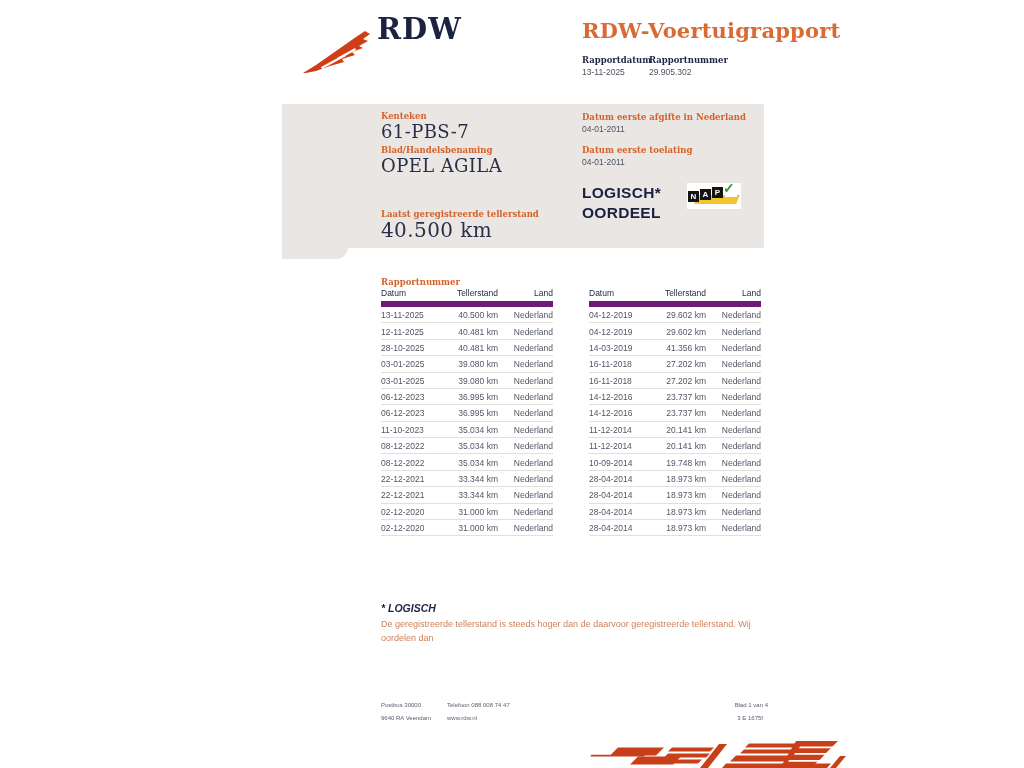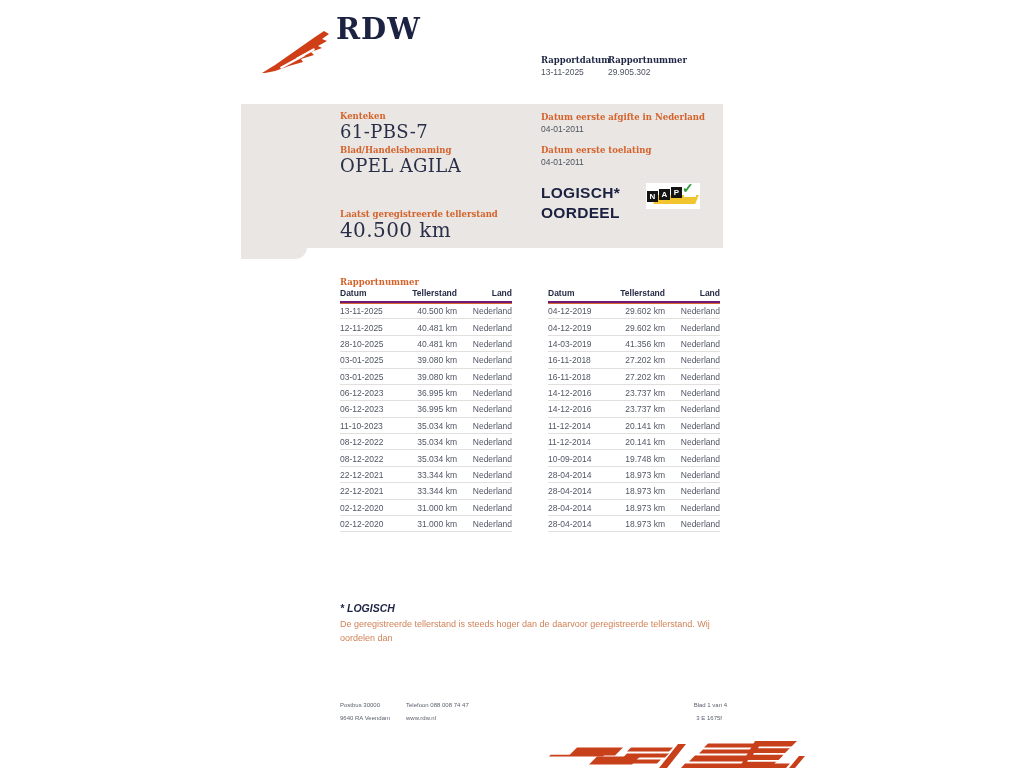--- a/index.html
+++ b/index.html
@@ -1,19 +1,19 @@
 <!DOCTYPE html>
 <html><head>
 <meta charset="utf-8">
 <style>
   * { margin:0; padding:0; box-sizing:border-box; }
   html,body { background:#ffffff; }
   .page {
     position:relative; width:828px; height:768px; background:#ffffff;
-    overflow:hidden; font-family:"Liberation Sans", sans-serif;
+    overflow:hidden; font-family:"Liberation Sans", sans-serif;margin-left:41px;
   }
   .abs { position:absolute; }
 
   
   .rdw-logotype {
     left:336px; top:12px;
     font-family:"DejaVu Serif", serif; font-weight:600;
     font-size:29px; color:#1c2342; letter-spacing:1px;
   }
   .report-title {
@@ -50,22 +50,22 @@
   .nap-sq { position:absolute; width:11px; height:11px; background:#141414; color:#ffffff;
     font-weight:700; font-size:8px; display:flex; align-items:center; justify-content:center; }
   .nap-n { left:1px; top:8px; } .nap-a { left:13px; top:6px; } .nap-p { left:25px; top:4px; }
   .nap-checkbox { position:absolute; left:38px; top:2px; width:12px; height:12px; background:#ffffff; }
   .nap-check { position:absolute; left:36px; top:-3px; font-size:14px; font-weight:700; color:#2f9e38; }
 
   
   .section-label { font-family:"DejaVu Serif", serif; font-weight:700; font-size:8.5px; color:#d4622b; }
   .odo-table { border-collapse:collapse; table-layout:fixed; width:172px; }
   .odo-table th {
-    font-size:8.5px; font-weight:700; color:#262b45; text-align:left;
-    padding:0 0 3px 0; border-bottom:2px solid #701a75; box-shadow:0 2px 0 #d4672f;
+    font-size:8.5px; font-weight:400; color:#262b45; text-align:left;
+    padding:0 0 3px 0; border-bottom:6px solid #701a75; box-shadow:0 2px 0 #d4672f;
   }
   .odo-table th.c1, .odo-table th.c2 { text-align:right; }
   .odo-table td {
     font-size:8.5px; color:#515665; padding:3.2px 0 2.2px 0; border-bottom:1px solid #e2e0de;
   }
   .odo-table col.w0 { width:62px; } .odo-table col.w1 { width:55px; } .odo-table col.w2 { width:55px; }
   .odo-table td.c1, .odo-table td.c2 { text-align:right; }
 
   
   .footnote-title { font-weight:700; font-size:10.5px; color:#1d2343;font-style:italic; }
@@ -79,20 +79,21 @@
 
 <div class="page">
 
   <svg class="abs" style="left:262px; top:28px;" width="70" height="46" viewBox="0 0 70 46">
     <polygon fill="#cf3e16" points="0,45 13,37 23,30 33,23 43,16 53,9 62,3 67,6 60,11 65,13 56,18 60,20 49,24 52,27 39,31 41,34 27,38 13,43 3,45"></polygon>
     <polygon fill="#ffffff" points="18,39 42,26 43,28 19,41"></polygon>
     <polygon fill="#ffffff" points="34,30 52,20 53,22 35,32"></polygon>
   </svg>
   <div class="abs rdw-logotype">RDW</div>
 
+  <div class="abs report-title">RDW-Voertuigrapport</div>
   <div class="abs slab-label" style="left:541px; top:55px;">Rapportdatum</div>
   <div class="abs small-val" style="left:541px; top:67px;">13-11-2025</div>
   <div class="abs slab-label" style="left:608px; top:55px;">Rapportnummer</div>
   <div class="abs small-val" style="left:608px; top:67px;">29.905.302</div>
 
   <div class="abs gray-box"></div>
   <div class="abs gray-tab"></div>
 
   <div class="abs slab-label orange" style="left:340px; top:111px;">Kenteken</div>
   <div class="abs big-serif" style="left:340px; top:121px;">61-PBS-7</div>

